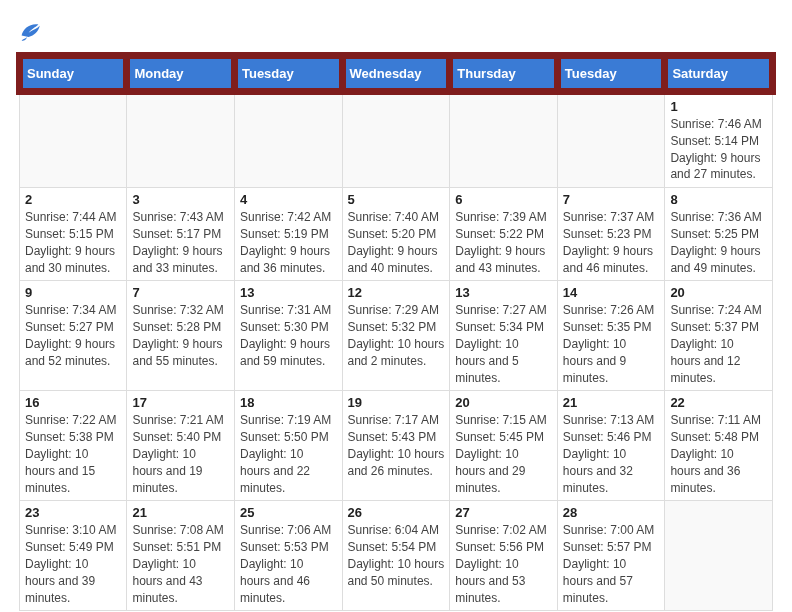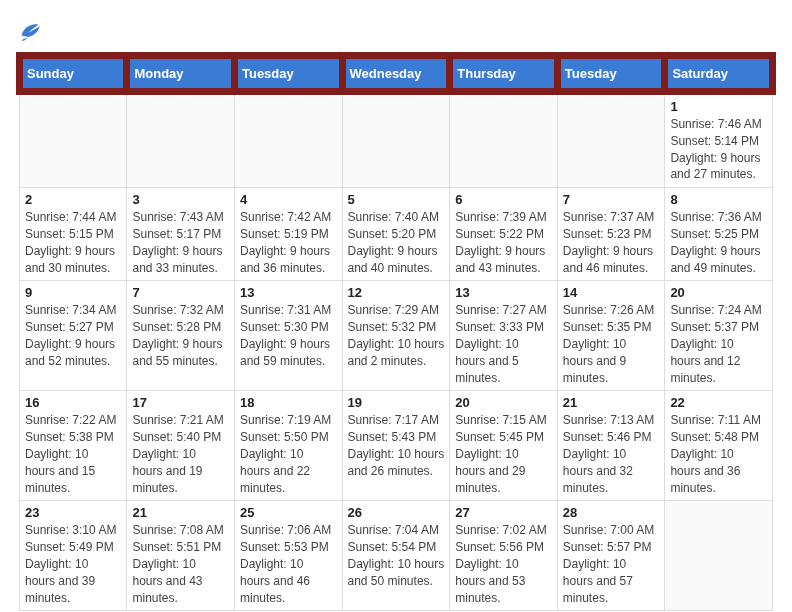--- a/index.html
+++ b/index.html
@@ -198,21 +198,21 @@
         </td>
         <td>
           <span class="day-number">12</span>
           <div class="day-info">Sunrise: 7:29 AM
 Sunset: 5:32 PM
 Daylight: 10 hours and 2 minutes.</div>
         </td>
         <td>
           <span class="day-number">13</span>
           <div class="day-info">Sunrise: 7:27 AM
-Sunset: 3:33 PM
+Sunset: 5:34 PM
 Daylight: 10 hours and 5 minutes.</div>
         </td>
         <td>
           <span class="day-number">14</span>
           <div class="day-info">Sunrise: 7:26 AM
 Sunset: 5:35 PM
 Daylight: 10 hours and 9 minutes.</div>
         </td>
         <td>
           <span class="day-number">20</span>
@@ -279,21 +279,21 @@
 Daylight: 10 hours and 43 minutes.</div>
         </td>
         <td>
           <span class="day-number">25</span>
           <div class="day-info">Sunrise: 7:06 AM
 Sunset: 5:53 PM
 Daylight: 10 hours and 46 minutes.</div>
         </td>
         <td>
           <span class="day-number">26</span>
-          <div class="day-info">Sunrise: 7:04 AM
+          <div class="day-info">Sunrise: 6:04 AM
 Sunset: 5:54 PM
 Daylight: 10 hours and 50 minutes.</div>
         </td>
         <td>
           <span class="day-number">27</span>
           <div class="day-info">Sunrise: 7:02 AM
 Sunset: 5:56 PM
 Daylight: 10 hours and 53 minutes.</div>
         </td>
         <td>

